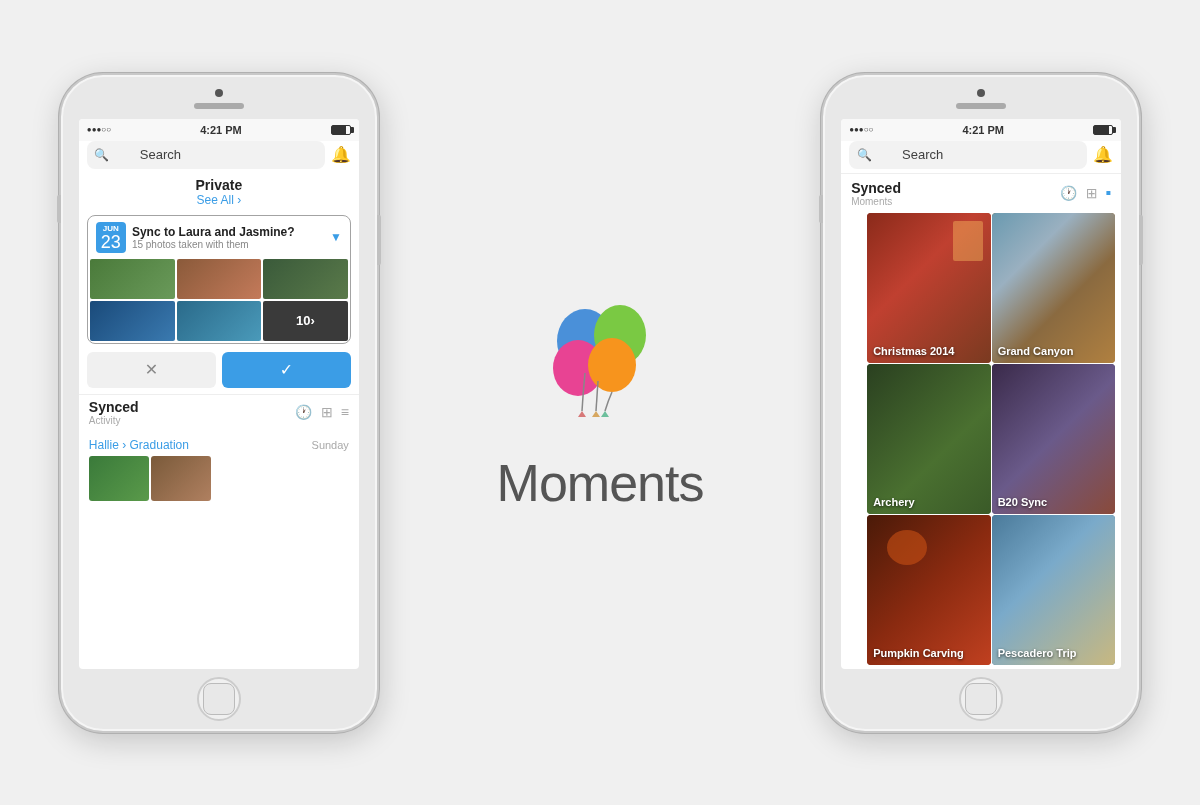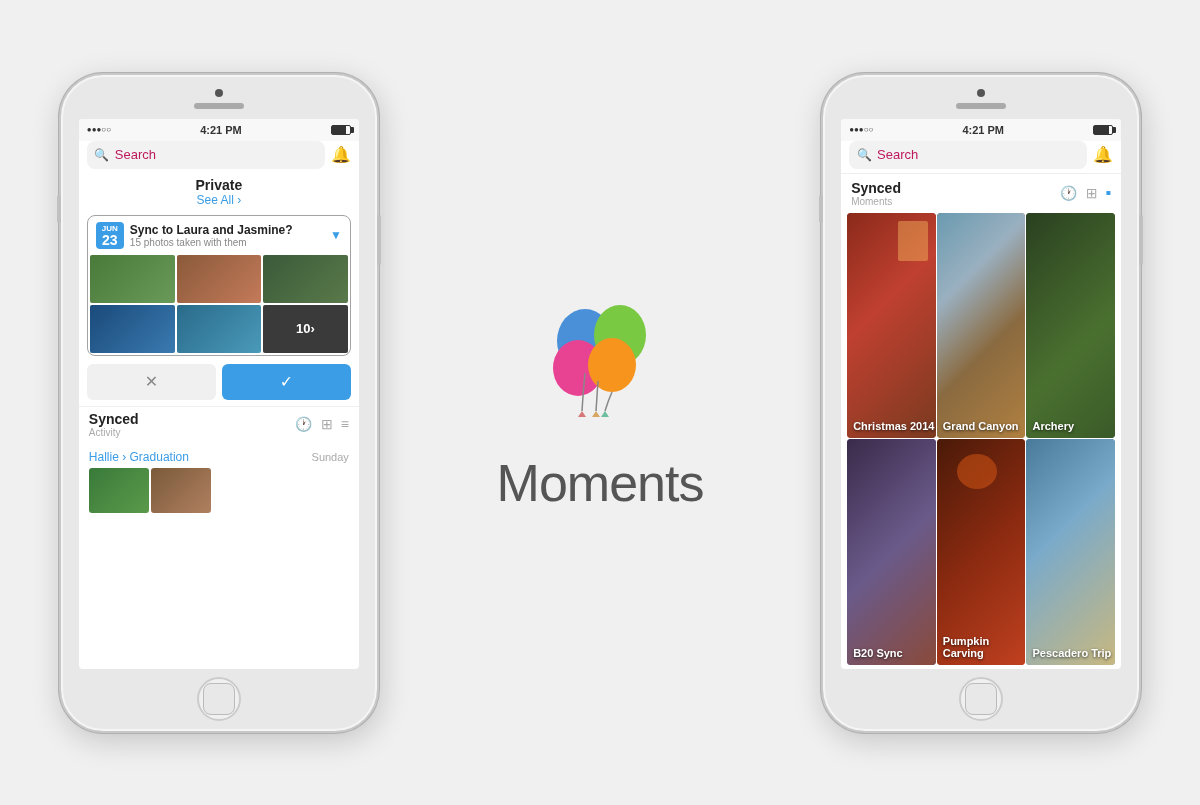--- a/index.html
+++ b/index.html
@@ -141,22 +141,23 @@
       width: 80%;
       background: #333;
     }
 
     .search-icon-small {
       color: #aaa;
       font-size: 12px;
     }
 
     .search-text {
-      color: #be185d;
+      color: #404040;
       font-size: 13px;
+      margin-left: 25px;
     }
 
     .search-bar-row {
       display: flex;
       align-items: center;
       padding: 0 8px 4px;
       gap: 6px;
       flex-shrink: 0;
     }
 
@@ -225,23 +226,23 @@
     }
 
     .date-month {
       font-size: 8px;
       color: #fff;
       text-transform: uppercase;
       font-weight: 600;
     }
 
     .date-day {
-      font-size: 14px;
+      font-size: 18px;
       color: #fff;
-      font-weight: 700;
+      font-weight: 400;
       line-height: 1;
     }
 
     .sync-info {
       flex: 1;
     }
 
     .sync-title {
       font-size: 12px;
       font-weight: 600;
@@ -259,21 +260,21 @@
     }
 
     .photo-grid {
       display: grid;
       grid-template-columns: 1fr 1fr 1fr;
       gap: 2px;
       padding: 0 2px 2px;
     }
 
     .photo-cell {
-      height: 48px;
+      height: 40px;
       background: #ccc;
       border-radius: 2px;
       overflow: hidden;
       position: relative;
     }
 
     .photo-cell.count-overlay {
       background: #3a3a3a;
       display: flex;
       align-items: center;
@@ -433,25 +434,26 @@
     .moments-text {
       font-size: 52px;
       font-weight: 300;
       color: #555;
       letter-spacing: -1px;
     }
 
     
     .moments-grid {
       display: grid;
-      grid-template-columns: 1fr 1fr 1fr;
+      grid-template-columns: 1fr 1fr;
       gap: 1px;
       padding: 4px 6px;
       flex: 1;
       overflow: hidden;
+      margin-left: 20px;
     }
 
     .moment-cell {
       border-radius: 4px;
       overflow: hidden;
       position: relative;
       min-height: 95px;
     }
 
     .moment-label {

